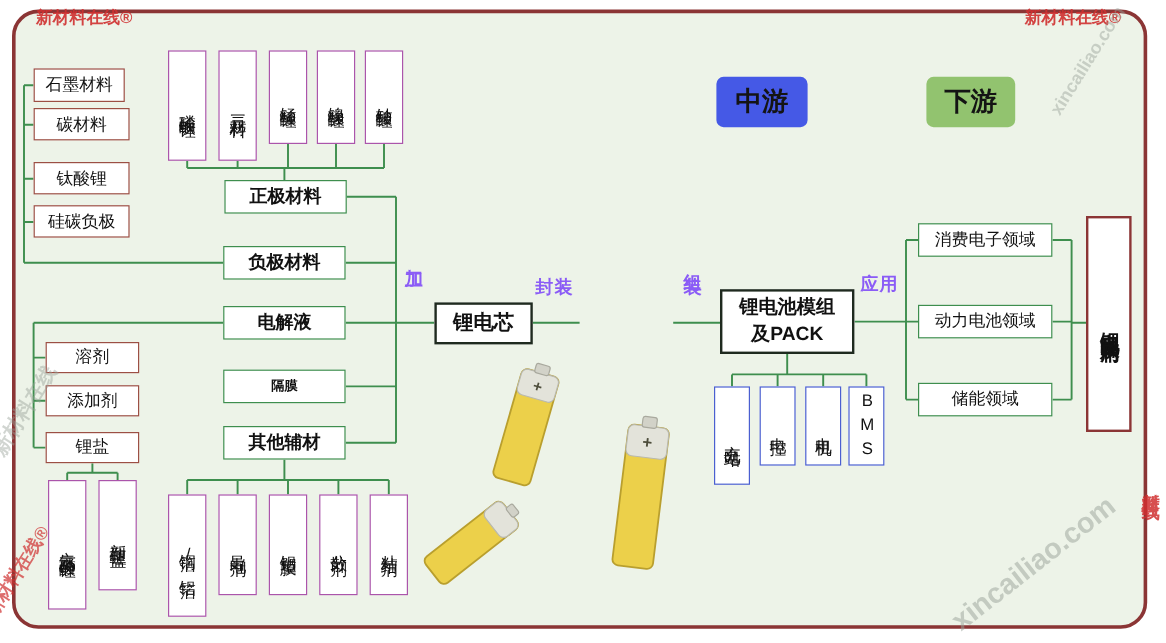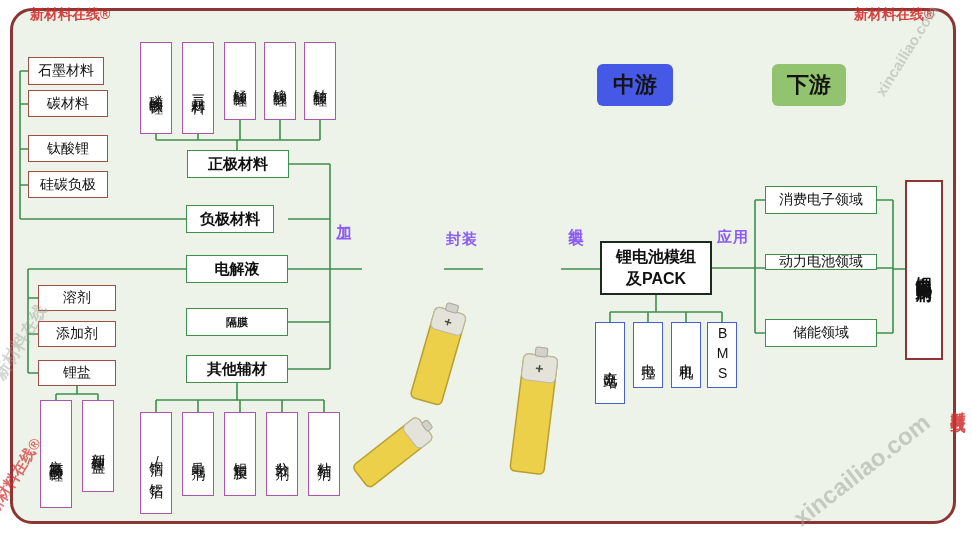--- a/index.html
+++ b/index.html
@@ -63,21 +63,21 @@
   <div class="abs box b-maroon" style="left:28px;top:135px;width:80px;height:27px;">钛酸锂</div>
   <div class="abs box b-maroon" style="left:28px;top:171px;width:80px;height:27px;">硅碳负极</div>
 
   <div class="abs box b-purple vert" style="left:140px;top:42px;width:32px;height:92px;">磷酸铁锂</div>
   <div class="abs box b-purple vert" style="left:182px;top:42px;width:32px;height:92px;">三元材料</div>
   <div class="abs box b-purple vert" style="left:224px;top:42px;width:32px;height:78px;">锰酸锂</div>
   <div class="abs box b-purple vert" style="left:264px;top:42px;width:32px;height:78px;">镍酸锂</div>
   <div class="abs box b-purple vert" style="left:304px;top:42px;width:32px;height:78px;">钴酸锂</div>
 
   <div class="abs box b-green bold" style="left:187px;top:150px;width:102px;height:28px;font-size:15px;">正极材料</div>
-  <div class="abs box b-green bold" style="left:186px;top:205px;width:88px;height:28px;font-size:15px;">负极材料</div>
+  <div class="abs box b-green bold" style="left:186px;top:205px;width:102px;height:28px;font-size:15px;">负极材料</div>
   <div class="abs box b-green bold" style="left:186px;top:255px;width:102px;height:28px;font-size:15px;">电解液</div>
   <div class="abs box b-green bold" style="left:186px;top:308px;width:102px;height:28px;font-size:11px;">隔膜</div>
   <div class="abs box b-green bold" style="left:186px;top:355px;width:102px;height:28px;font-size:15px;">其他辅材</div>
 
   <div class="abs box b-maroon" style="left:38px;top:285px;width:78px;height:26px;">溶剂</div>
   <div class="abs box b-maroon" style="left:38px;top:321px;width:78px;height:26px;">添加剂</div>
   <div class="abs box b-maroon" style="left:38px;top:360px;width:78px;height:26px;">锂盐</div>
 
   <div class="abs box b-purple vert" style="left:40px;top:400px;width:32px;height:108px;">六氟磷酸锂</div>
   <div class="abs box b-purple vert" style="left:82px;top:400px;width:32px;height:92px;">新型锂盐</div>
@@ -86,31 +86,32 @@
   <div class="abs box b-purple vert" style="left:182px;top:412px;width:32px;height:84px;">导电剂</div>
   <div class="abs box b-purple vert" style="left:224px;top:412px;width:32px;height:84px;">铝塑膜</div>
   <div class="abs box b-purple vert" style="left:266px;top:412px;width:32px;height:84px;">分散剂</div>
   <div class="abs box b-purple vert" style="left:308px;top:412px;width:32px;height:84px;">粘结剂</div>
 
   <div class="abs lbl-red vert" style="left:334px;top:212px;height:48px;">加工</div>
   <div class="abs lbl-red" style="left:446px;top:230px;">封装</div>
   <div class="abs lbl-red vert" style="left:566px;top:216px;height:48px;">组装</div>
   <div class="abs lbl-red" style="left:717px;top:228px;">应用</div>
 
+  <div class="abs box b-dark" style="left:362px;top:252px;width:82px;height:35px;">锂电芯</div>
   <div class="abs box b-dark" style="left:600px;top:241px;width:112px;height:54px;font-size:16px;">
     <div class="pack-inner">锂电池模组及PACK</div>
   </div>
 
   <div class="abs box b-blue vert" style="left:595px;top:322px;width:30px;height:82px;">充电站</div>
   <div class="abs box b-blue vert" style="left:633px;top:322px;width:30px;height:66px;">电控</div>
   <div class="abs box b-blue vert" style="left:671px;top:322px;width:30px;height:66px;">电机</div>
   <div class="abs box b-blue vert" style="left:707px;top:322px;width:30px;height:66px;letter-spacing:4px;">BMS</div>
 
   <div class="abs box b-green" style="left:765px;top:186px;width:112px;height:28px;">消费电子领域</div>
-  <div class="abs box b-green" style="left:765px;top:254px;width:112px;height:16px;">动力电池领域</div>
+  <div class="abs box b-green" style="left:765px;top:254px;width:112px;height:28px;">动力电池领域</div>
   <div class="abs box b-green" style="left:765px;top:319px;width:112px;height:28px;">储能领域</div>
 
   <div class="abs box b-darkred vert" style="left:905px;top:180px;width:38px;height:180px;font-size:16px;">锂电池回收利用</div>
 
   <svg class="abs" style="left:350px;top:295px;" width="230" height="200" viewBox="0 0 230 200">
     <g transform="translate(88,62) rotate(16)">
       <rect x="-16" y="-48" width="32" height="94" rx="5" fill="#ecd04a" stroke="#b99f2e" stroke-width="1.5"></rect>
       <rect x="-16" y="-48" width="32" height="22" rx="5" fill="#e3e3da" stroke="#b9b9ae" stroke-width="1"></rect>
       <rect x="-6" y="-55" width="12" height="8" rx="2" fill="#d2d2c8" stroke="#a9a99e" stroke-width="1"></rect>
       <text x="0" y="-32" text-anchor="middle" font-size="13" fill="#4c4c3a" font-weight="bold">+</text>

